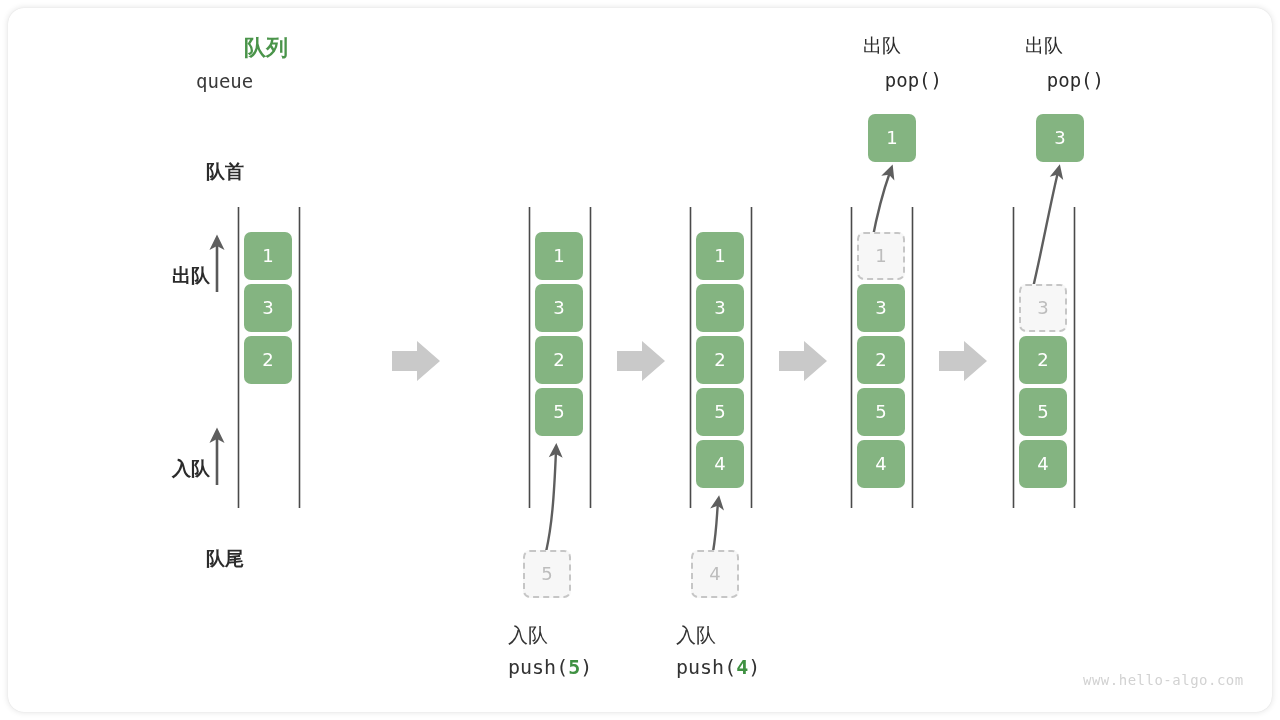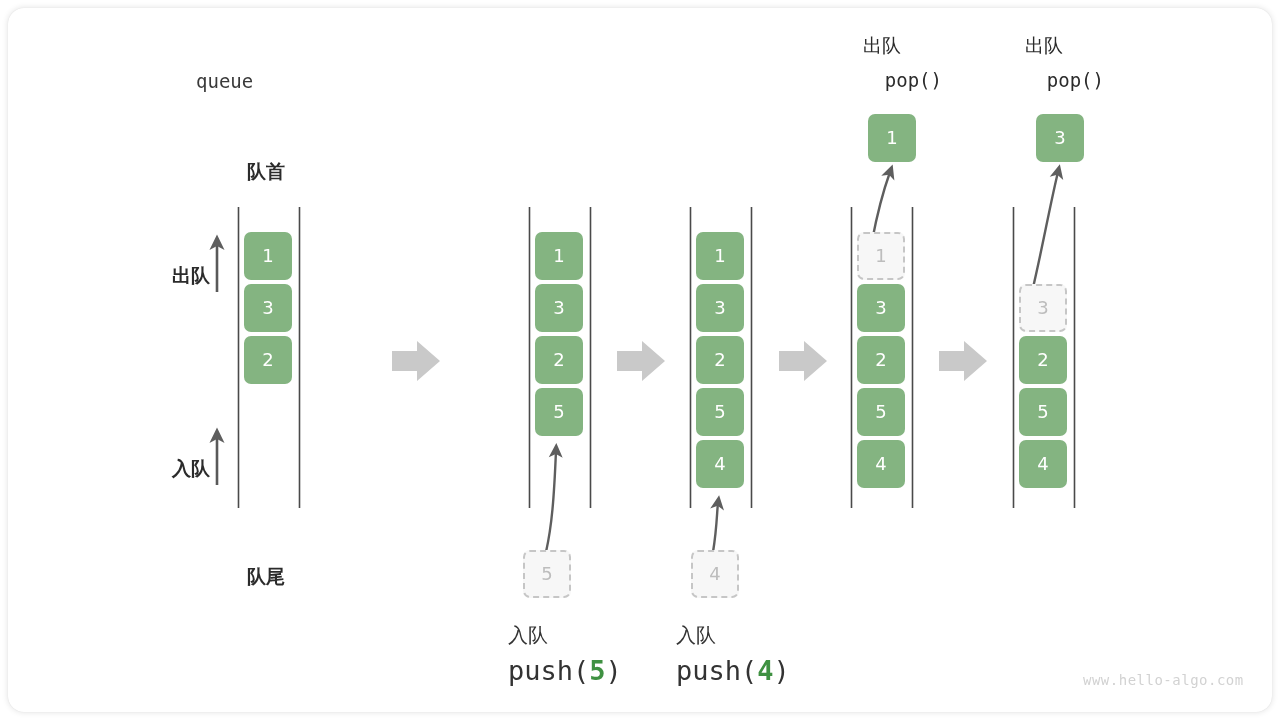--- a/index.html
+++ b/index.html
@@ -32,27 +32,27 @@
     font-size: 22px; font-weight: bold; color: #4a944a;
     text-align: center; white-space: nowrap;
     font-family: "DejaVu Sans", "Liberation Sans", sans-serif;
   }
   .title-mono {
     font-size: 19px; color: #3a3a3a; text-align: left; white-space: nowrap;
     font-family: "DejaVu Sans Mono", "Liberation Mono", monospace;
   }
   .label-cn-bold {
     font-size: 19px; font-weight: bold; color: #2b2b2b;
-    text-align: center; white-space: nowrap;
+    white-space: nowrap;
   }
   .label-cn {
     font-size: 20px; color: #333333; text-align: left; white-space: nowrap;
   }
   .label-mono {
-    font-size: 27px; color: #333333; text-align: left; white-space: nowrap;
+    font-size: 20px; color: #333333; text-align: left; white-space: nowrap;
     font-family: "DejaVu Sans Mono", "Liberation Mono", monospace;
   }
   .label-mono .hl { color: #3f9142; font-weight: bold; }
   .hdr-cn {
     font-size: 19px; color: #2b2b2b; text-align: center; white-space: nowrap;
   }
   .hdr-mono {
     font-size: 19px; color: #2b2b2b; text-align: right; white-space: nowrap;
     font-family: "DejaVu Sans Mono", "Liberation Mono", monospace;
   }
@@ -153,24 +153,25 @@
     </g>
 
     <g>
       <path d="M872,241 C876,220 880,200 890,172" stroke="#5e5e5e" stroke-width="2.4" fill="none" marker-end="url(#ah)"></path>
     </g>
     <g>
       <path d="M1032,292 C1042,250 1050,205 1058,172" stroke="#5e5e5e" stroke-width="2.4" fill="none" marker-end="url(#ah)"></path>
     </g>
   </svg>
 
+  <div class="abs title-cn" style="left:196px; top:33px; width:140px;">队列</div>
   <div class="abs title-mono" style="left:196px; top:70px; width:140px;">queue</div>
 
   <div class="abs label-cn-bold" style="left:206px; top:159px; width:120px;">队首</div>
-  <div class="abs label-cn-bold" style="left:206px; top:564px; width:120px;">队尾</div>
+  <div class="abs label-cn-bold" style="left:206px; top:546px; width:120px;">队尾</div>
 
   <div class="abs label-cn-bold" style="left:140px; top:263px; width:70px; text-align:right;">出队</div>
   <div class="abs label-cn-bold" style="left:140px; top:456px; width:70px; text-align:right;">入队</div>
 
   <div class="abs" style="left:0; top:0; width:0; height:0;">
     <div class="cell filled" style="left:244px; top:232px;">1</div>
     <div class="cell filled" style="left:244px; top:284px;">3</div>
     <div class="cell filled" style="left:244px; top:336px;">2</div>
   </div>
 

